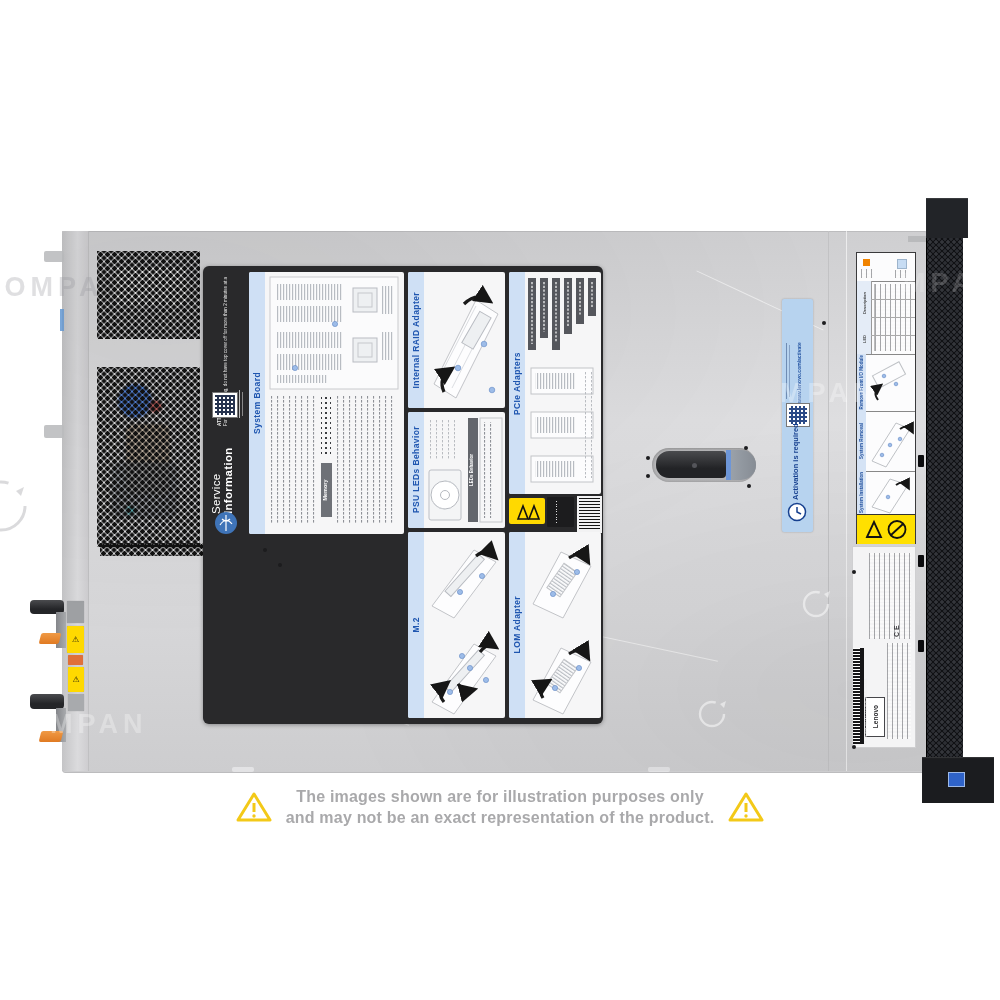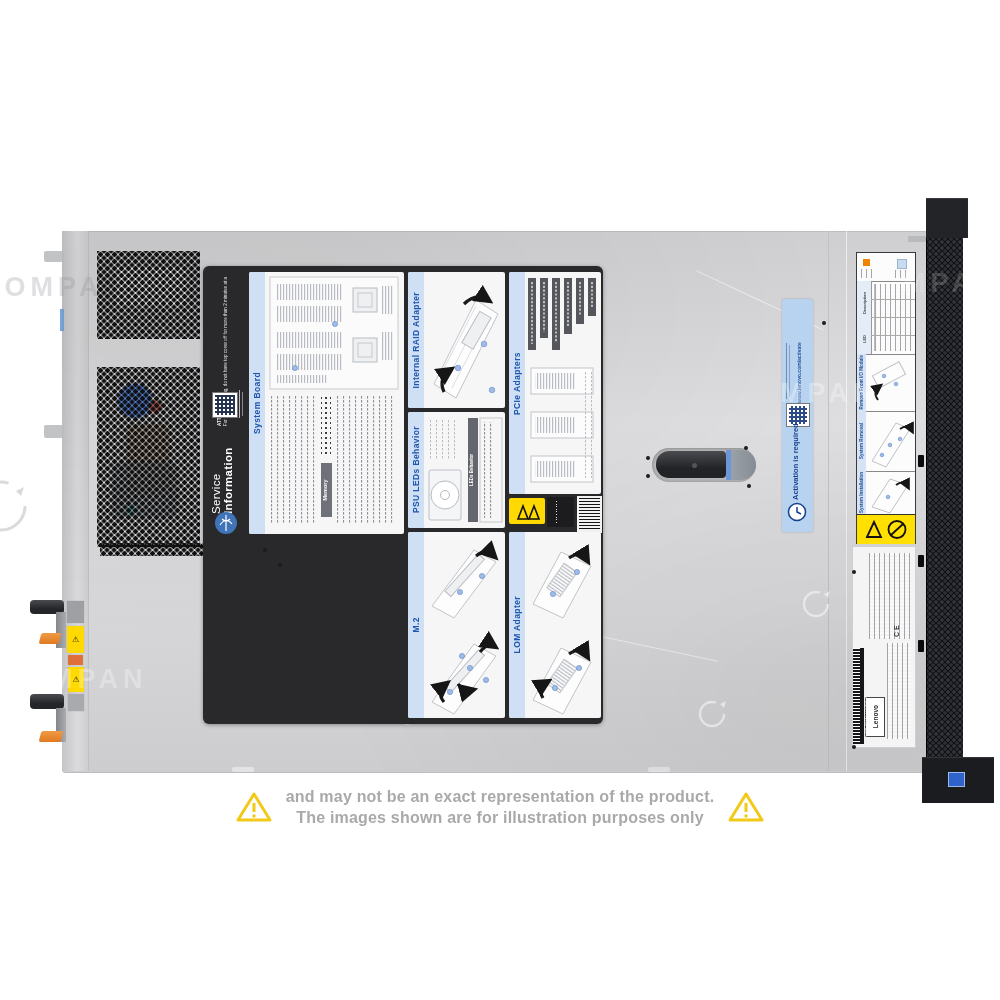--- a/index.html
+++ b/index.html
@@ -435,21 +435,21 @@
   <div class="abs screw" style="left:278px;top:563px;"></div>
   <div class="abs screw" style="left:646px;top:456px;"></div>
   <div class="abs screw" style="left:646px;top:474px;"></div>
   <div class="abs screw" style="left:744px;top:446px;"></div>
   <div class="abs screw" style="left:747px;top:484px;"></div>
   <div class="abs screw" style="left:852px;top:570px;"></div>
   <div class="abs screw" style="left:852px;top:745px;"></div>
   <div class="abs screw" style="left:822px;top:321px;"></div>
 
   <div class="abs wm" style="left:-20px;top:272px;">COMPA</div>
-  <div class="abs wm wm-white" style="left:24px;top:664px;text-align:right;">OMPAN</div>
+  <div class="abs wm wm-white" style="left:24px;top:709px;text-align:right;">OMPAN</div>
   <div class="abs wm wm-white" style="left:780px;top:378px;">MPAN</div>
   <div class="abs wm wm-white" style="left:903px;top:268px;color:rgba(255,255,255,.18);">MPAN</div>
   <svg class="abs wm-circle" style="left:-28px;top:477px;" width="58" height="58">
     <circle cx="29" cy="29" r="24" fill="none" stroke="rgba(150,150,155,.35)" stroke-width="3" stroke-dasharray="120 30"></circle>
     <path d="M44 14 l8 -4 -3 9 z" fill="rgba(150,150,155,.35)"></path>
   </svg>
   <svg class="abs wm-circle" style="left:800px;top:588px;" width="32" height="32">
     <circle cx="16" cy="16" r="12" fill="none" stroke="rgba(255,255,255,.5)" stroke-width="2.4" stroke-dasharray="60 15"></circle>
     <path d="M24 6 l6 -3 -2 7 z" fill="rgba(255,255,255,.5)"></path>
   </svg>
@@ -458,22 +458,22 @@
     <path d="M24 6 l6 -3 -2 7 z" fill="rgba(255,255,255,.5)"></path>
   </svg>
 
   <div class="abs disclaimer">
     <svg width="36" height="32">
       <path d="M18 3 L34 29 L2 29 Z" fill="none" stroke="#f3c918" stroke-width="3" stroke-linejoin="round"></path>
       <line x1="18" y1="12" x2="18" y2="21" stroke="#f3c918" stroke-width="3"></line>
       <circle cx="18" cy="25" r="1.7" fill="#f3c918"></circle>
     </svg>
     <div class="disc-text">
+      <div>The images shown are for illustration purposes only</div>
       <div>and may not be an exact representation of the product.</div>
-      <div>The images shown are for illustration purposes only</div>
     </div>
     <svg width="36" height="32">
       <path d="M18 3 L34 29 L2 29 Z" fill="none" stroke="#f3c918" stroke-width="3" stroke-linejoin="round"></path>
       <line x1="18" y1="12" x2="18" y2="21" stroke="#f3c918" stroke-width="3"></line>
       <circle cx="18" cy="25" r="1.7" fill="#f3c918"></circle>
     </svg>
   </div>
 
 </div>
 

